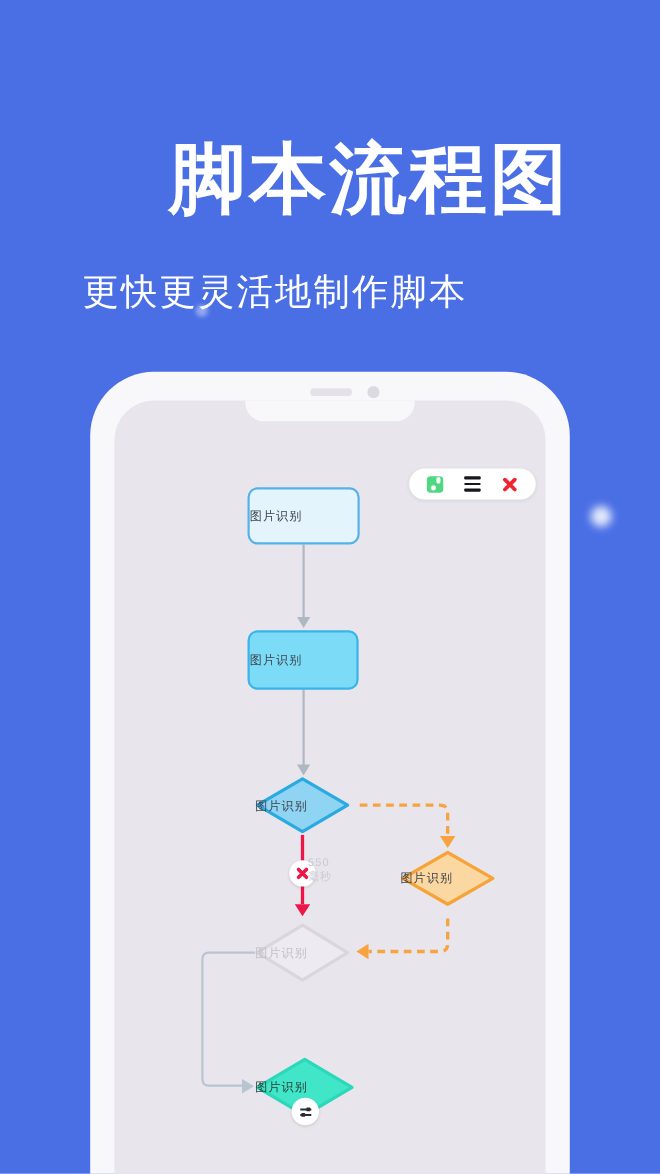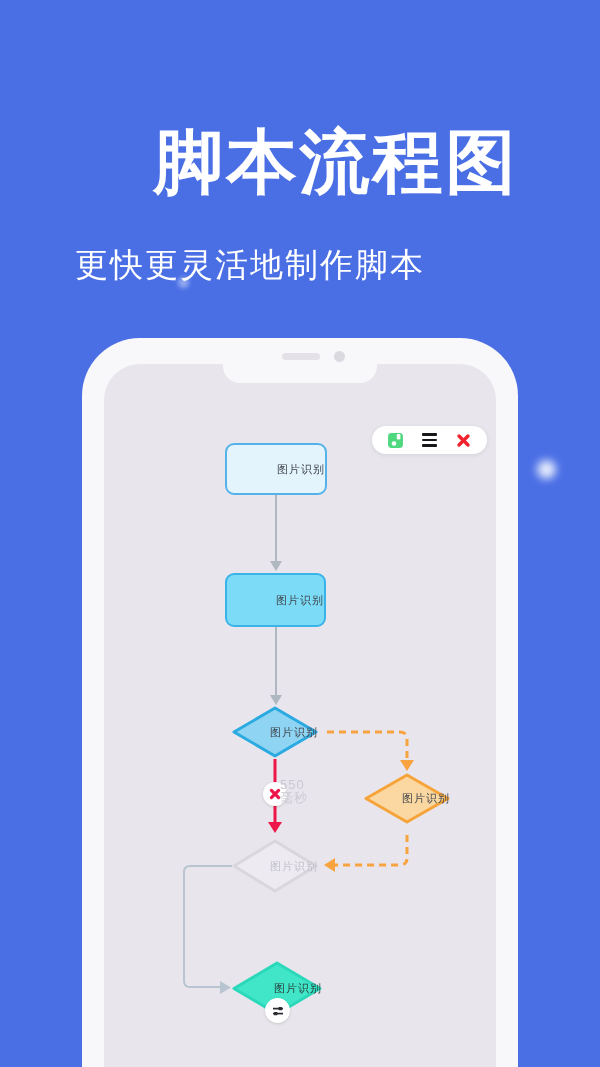--- a/index.html
+++ b/index.html
@@ -53,21 +53,21 @@
   .edges{position:absolute;left:0;top:0;}
   .e-gray{stroke:var(--connector_gray,#afb7c0);stroke-width:2;fill:none;}
   .h-gray{fill:var(--connector_gray,#afb7c0);}
   .e-loop{stroke:var(--loop_gray,#b9c4d1);stroke-width:2;fill:none;}
   .h-loop{fill:var(--loop_gray,#b9c4d1);}
   .e-red{stroke:var(--flow_red,#ee1648);stroke-width:3;fill:none;}
   .h-red{fill:var(--flow_red,#ee1648);}
   .e-orange{stroke:var(--flow_orange,#f8a340);stroke-width:3;fill:none;stroke-dasharray:7 5;}
   .h-orange{fill:var(--flow_orange,#f8a340);}
   .node{
-    position:absolute;display:flex;align-items:center;justify-content:flex-end;
+    position:absolute;display:flex;align-items:center;justify-content:flex-start;
     box-sizing:border-box;font-size:11px;color:#3f444c;letter-spacing:1px;cursor:pointer;
   }
   .node.rect{background:var(--fill);border:2px solid var(--stroke);border-radius:9px;}
   .node.diamond svg{position:absolute;left:0;top:0;}
   .node.diamond polygon{fill:var(--fill);stroke:var(--stroke);stroke-width:3;stroke-linejoin:round;}
   .node.diamond span{position:relative;z-index:1;}
   #node-1{left:121px;top:79px;width:102px;height:52px;}
   #node-2{left:121px;top:209px;width:101px;height:54px;}
   #node-3{left:128px;top:342px;width:86px;height:52px;}
   #node-4{left:128px;top:475px;width:86px;height:54px;}
@@ -77,21 +77,21 @@
   .badge{
     position:absolute;background:#ffffff;border-radius:50%;display:flex;align-items:center;
     justify-content:center;box-shadow:0 1px 3px rgba(0,0,0,.14);cursor:pointer;
   }
   .fail-badge{left:159px;top:418px;width:24px;height:24px;}
   .fail-x{stroke:var(--flow_red,#ee1648);stroke-width:3.2;stroke-linecap:round;}
   .adjust-badge{left:161px;top:634px;width:25px;height:25px;}
   .adjust-icon line{stroke:#2a2a30;stroke-width:1.7;}
   .adjust-icon rect{fill:#2a2a30;}
   .delay-label{
-    position:absolute;left:176px;top:414px;font-size:13px;line-height:13px;
+    position:absolute;left:176px;top:414px;font-size:10px;line-height:13px;
     color:var(--label_gray,#cbc9d2);letter-spacing:1px;
   }
 </style>
 </head>
 <body>
 
 <div class="hero-title">脚本流程图</div>
 <div class="hero-subtitle">更快更灵活地制作脚本</div>
 <div class="sparkle s1"></div>
 <div class="sparkle s2"></div>

